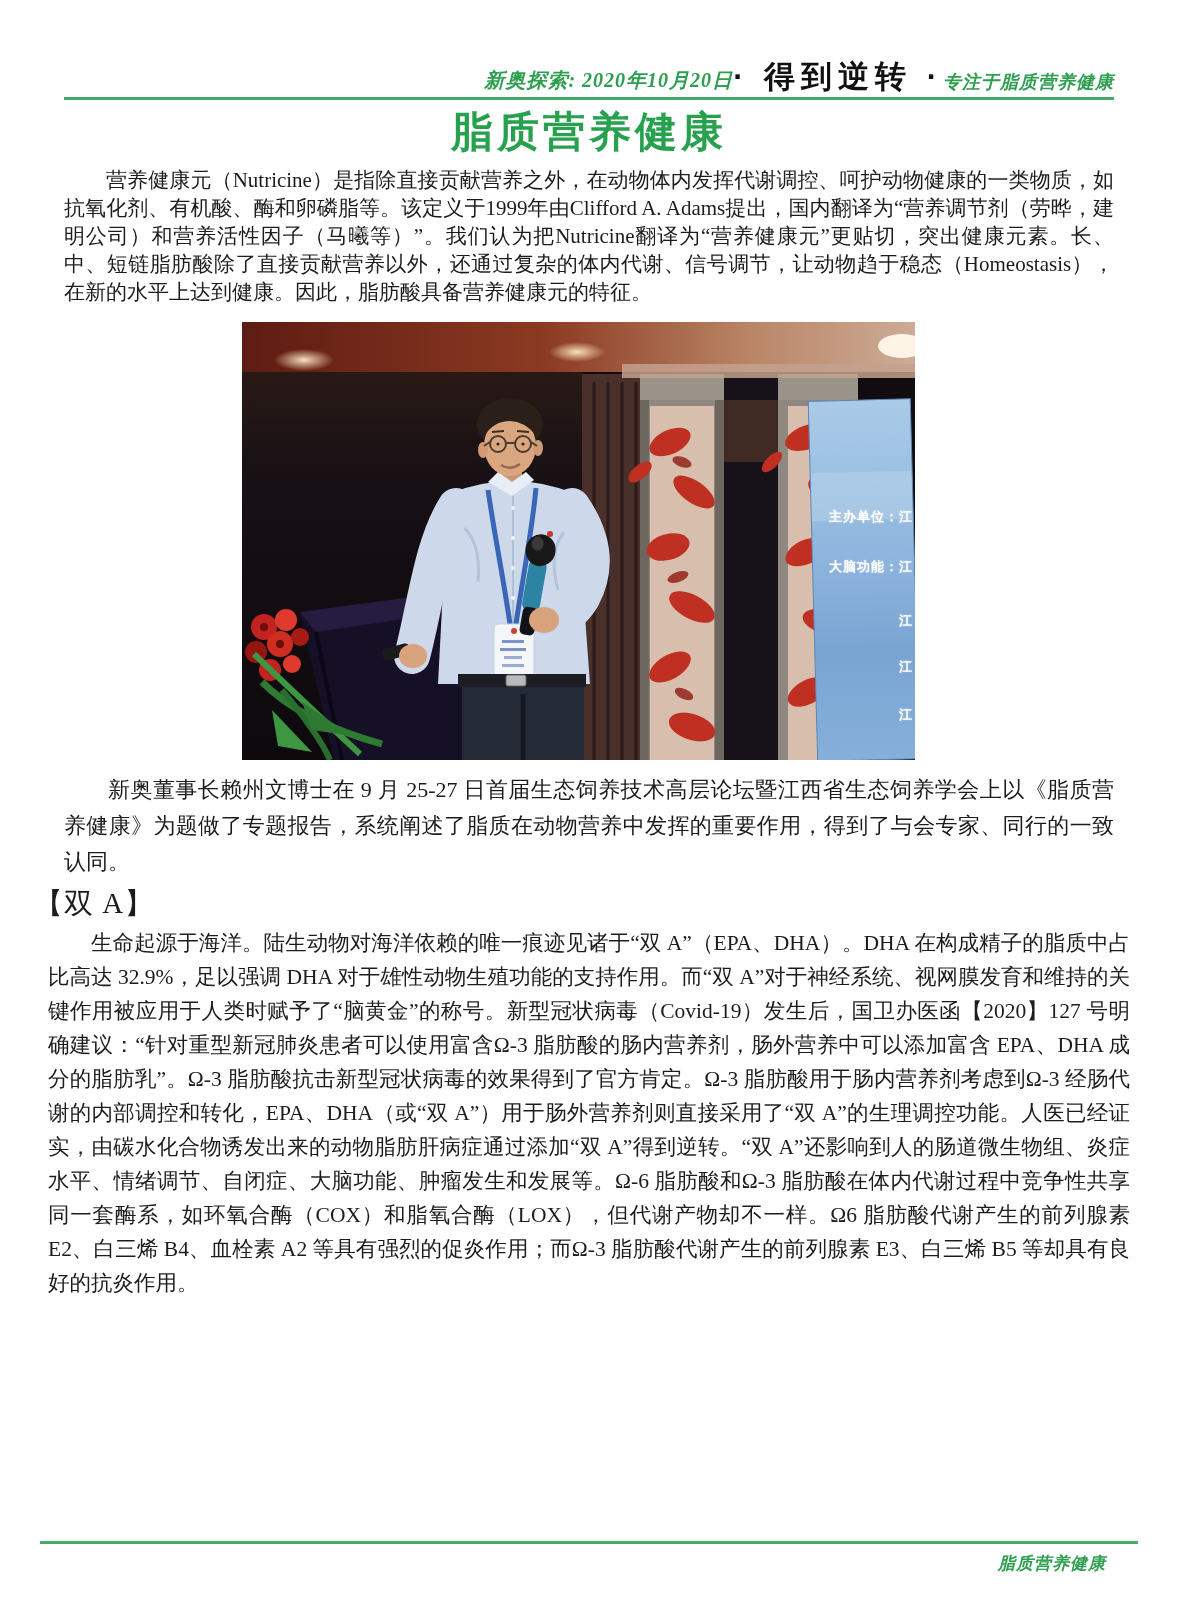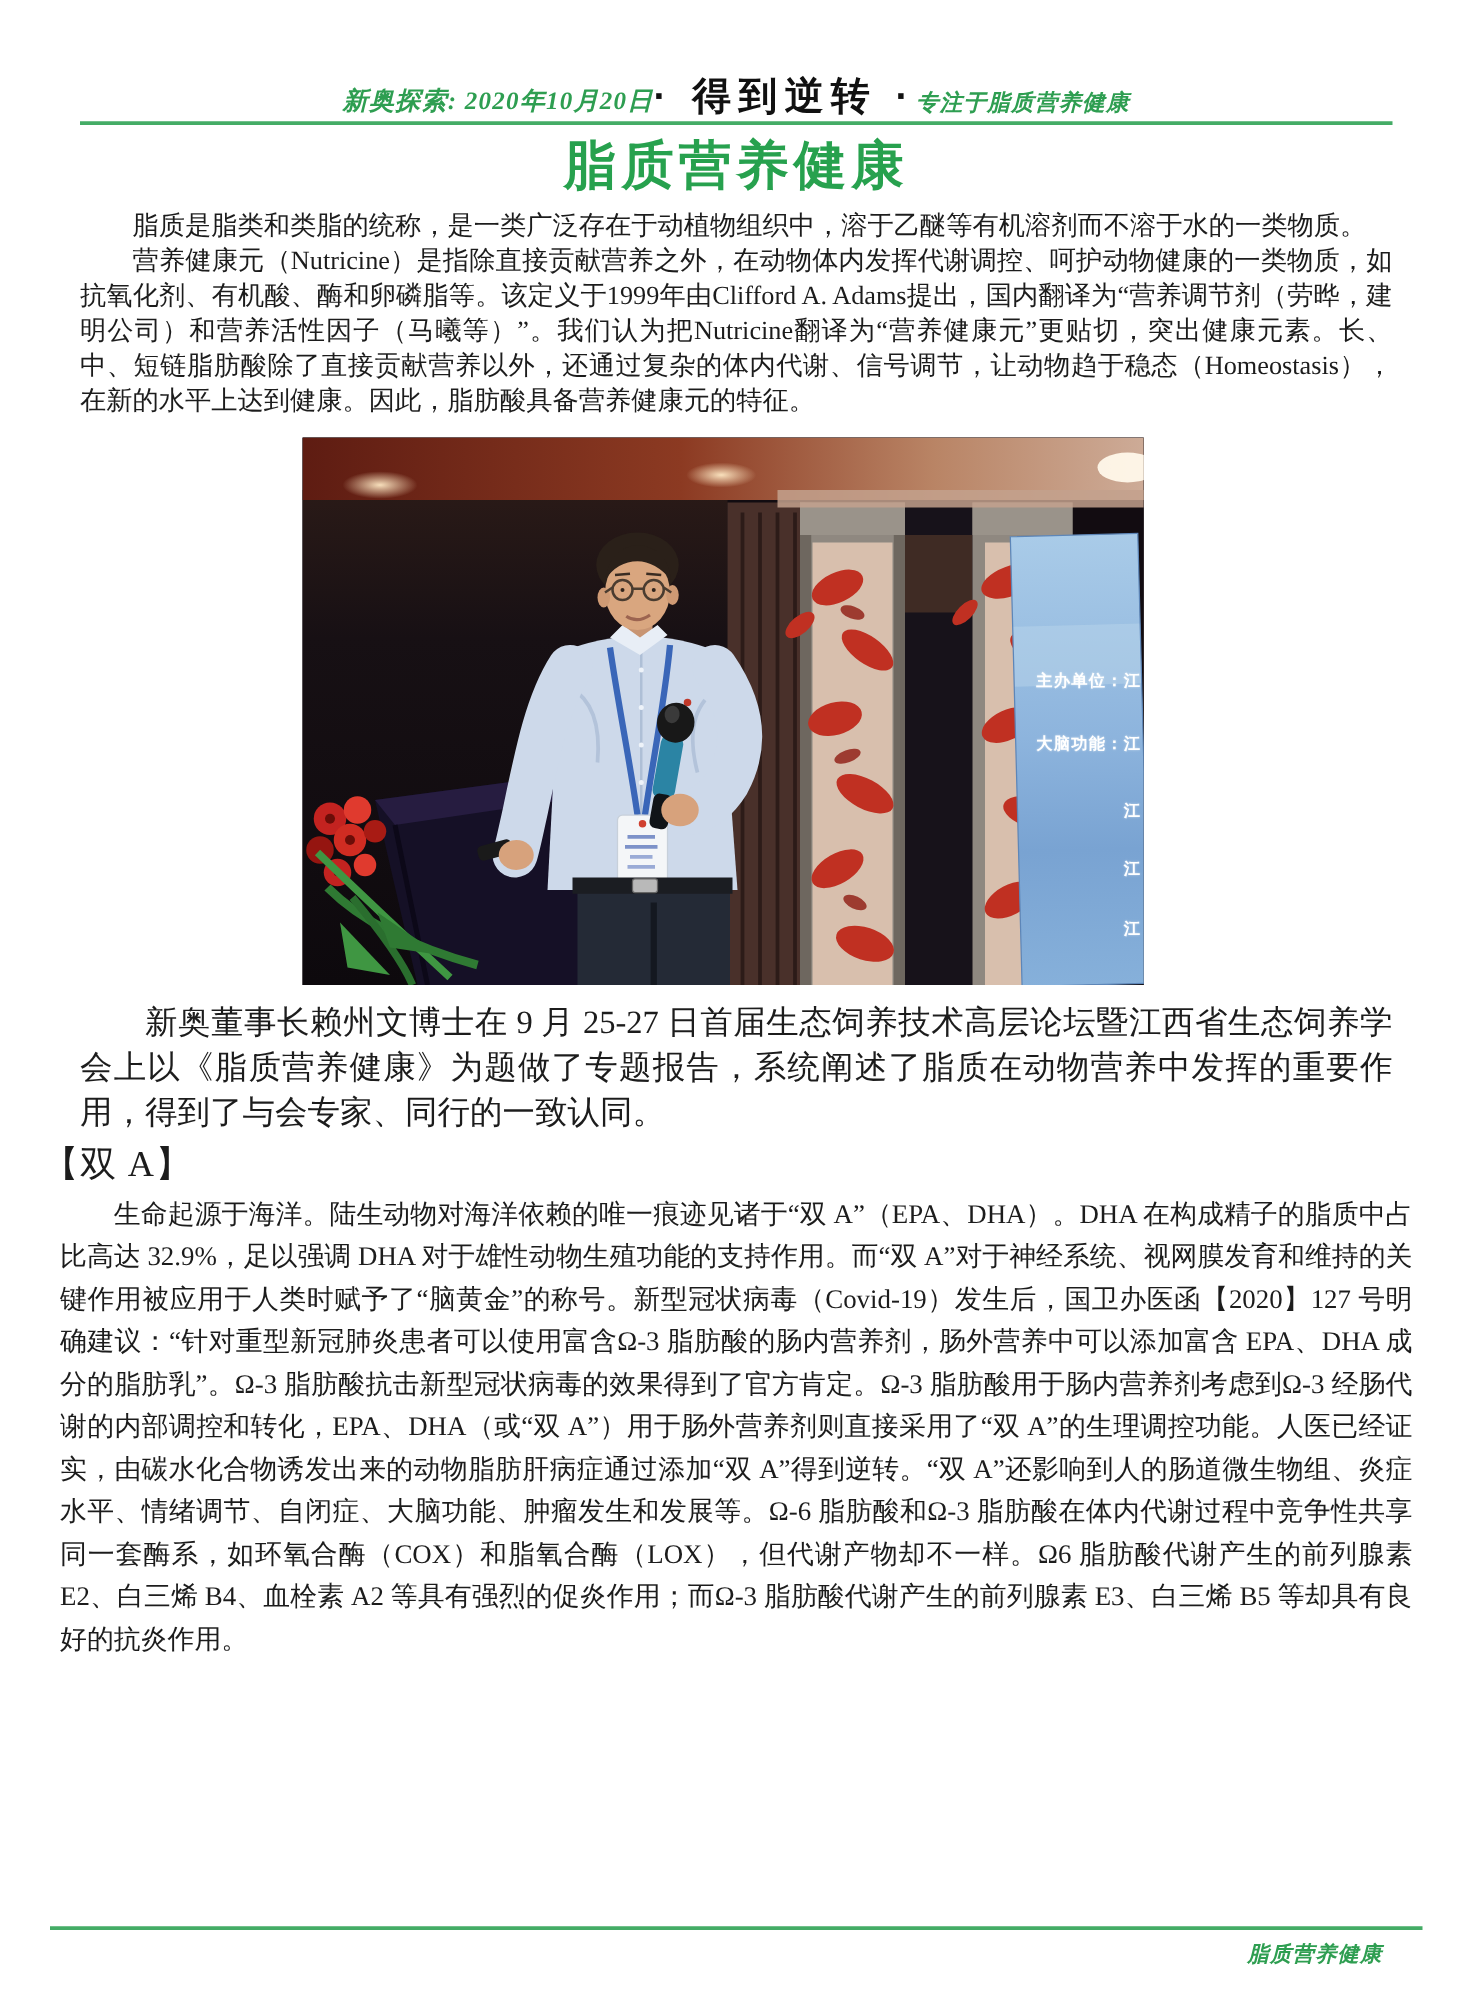--- a/index.html
+++ b/index.html
@@ -2,37 +2,37 @@
 <html><head>
 <meta charset="utf-8">
 <style>
   html,body{margin:0;padding:0;}
   body{
     width:1178px;height:1600px;background:#ffffff;position:relative;overflow:hidden;
     font-family:"Liberation Serif","DejaVu Serif",serif;color:#1c1c1c;
   }
   .page{position:absolute;inset:0;}
   
-  .header{position:absolute;top:52px;left:64px;right:64px;display:flex;justify-content:center;align-items:flex-end;}
+  .header{position:absolute;top:52px;left:64px;right:64px;display:flex;justify-content:flex-end;align-items:flex-end;}
   .h-script{color:#2e9e51;font-style:italic;font-weight:bold;}
   .h-left{font-size:20px;letter-spacing:1px;}
   .h-center{font-size:31px;font-weight:bold;color:#111;letter-spacing:6px;font-family:"Liberation Sans","DejaVu Sans",sans-serif;transform:translateY(4px);}
   .h-right{font-size:18px;letter-spacing:1px;}
   .rule{position:absolute;border-top:3px solid #44ac66;height:0;}
   .rule-top{top:97px;left:64px;right:64px;}
   .rule-bottom{top:1541px;left:40px;right:40px;}
   
   .title{position:absolute;top:104px;left:0;width:100%;text-align:center;margin:0;
     color:#27a14e;font-size:42px;font-weight:bold;letter-spacing:4px;
     font-family:"Liberation Sans","DejaVu Sans",sans-serif;}
   
   .content{position:absolute;top:166px;left:64px;right:64px;}
   .content p{margin:0;text-align:justify;text-indent:2em;}
   .p-s1{font-size:21px;line-height:28px;}
-  .p-caption{font-size:26px;line-height:36px;margin-top:12px !important;}
+  .p-caption{font-size:22px;line-height:36px;margin-top:12px !important;}
   .sect-head{font-size:29px;margin:4px 0 2px -30px;letter-spacing:1px;}
   .p-s2{font-size:21.5px;line-height:34px;margin:2px -16px 0 -16px !important;}
   
   .photo{position:relative;width:673px;height:438px;margin:16px 0 0 178px;background:#120c11;}
   .photo svg{display:block;}
   .screen-label{position:absolute;color:#ffffff;font-weight:bold;
     font-family:"Liberation Sans","DejaVu Sans",sans-serif;font-size:13px;letter-spacing:1px;
     text-shadow:0 0 2px rgba(255,255,255,.55);white-space:nowrap;}
   .sl-1{top:186px;right:2px;}
   .sl-2{top:236px;right:2px;}
@@ -51,21 +51,20 @@
     <span class="h-script h-left">新奥探索: 2020年10月20日</span>
     <span class="h-center">· 得到逆转 ·</span>
     <span class="h-script h-right">专注于脂质营养健康</span>
   </div>
 
   <div class="rule rule-top"></div>
 
   <h1 class="title">脂质营养健康</h1>
 
   <div class="content">
-    <p class="p-s1">脂质是脂类和类脂的统称，是一类广泛存在于动植物组织中，溶于乙醚等有机溶剂而不溶于水的一类物质。</p>
     <p class="p-s1">营养健康元（Nutricine）是指除直接贡献营养之外，在动物体内发挥代谢调控、呵护动物健康的一类物质，如抗氧化剂、有机酸、酶和卵磷脂等。该定义于1999年由Clifford A. Adams提出，国内翻译为“营养调节剂（劳晔，建明公司）和营养活性因子（马曦等）”。我们认为把Nutricine翻译为“营养健康元”更贴切，突出健康元素。长、中、短链脂肪酸除了直接贡献营养以外，还通过复杂的体内代谢、信号调节，让动物趋于稳态（Homeostasis），在新的水平上达到健康。因此，脂肪酸具备营养健康元的特征。</p>
 
     <div class="photo">
       <svg width="673" height="438" viewBox="0 0 673 438">
         <defs>
           <linearGradient id="ceil" x1="0" y1="0" x2="1" y2="0">
             <stop offset="0" stop-color="#5e1c12"></stop>
               <stop offset="0.45" stop-color="#8c3a22"></stop>
             <stop offset="0.75" stop-color="#b98465"></stop>
               <stop offset="1" stop-color="#cdab97"></stop>

